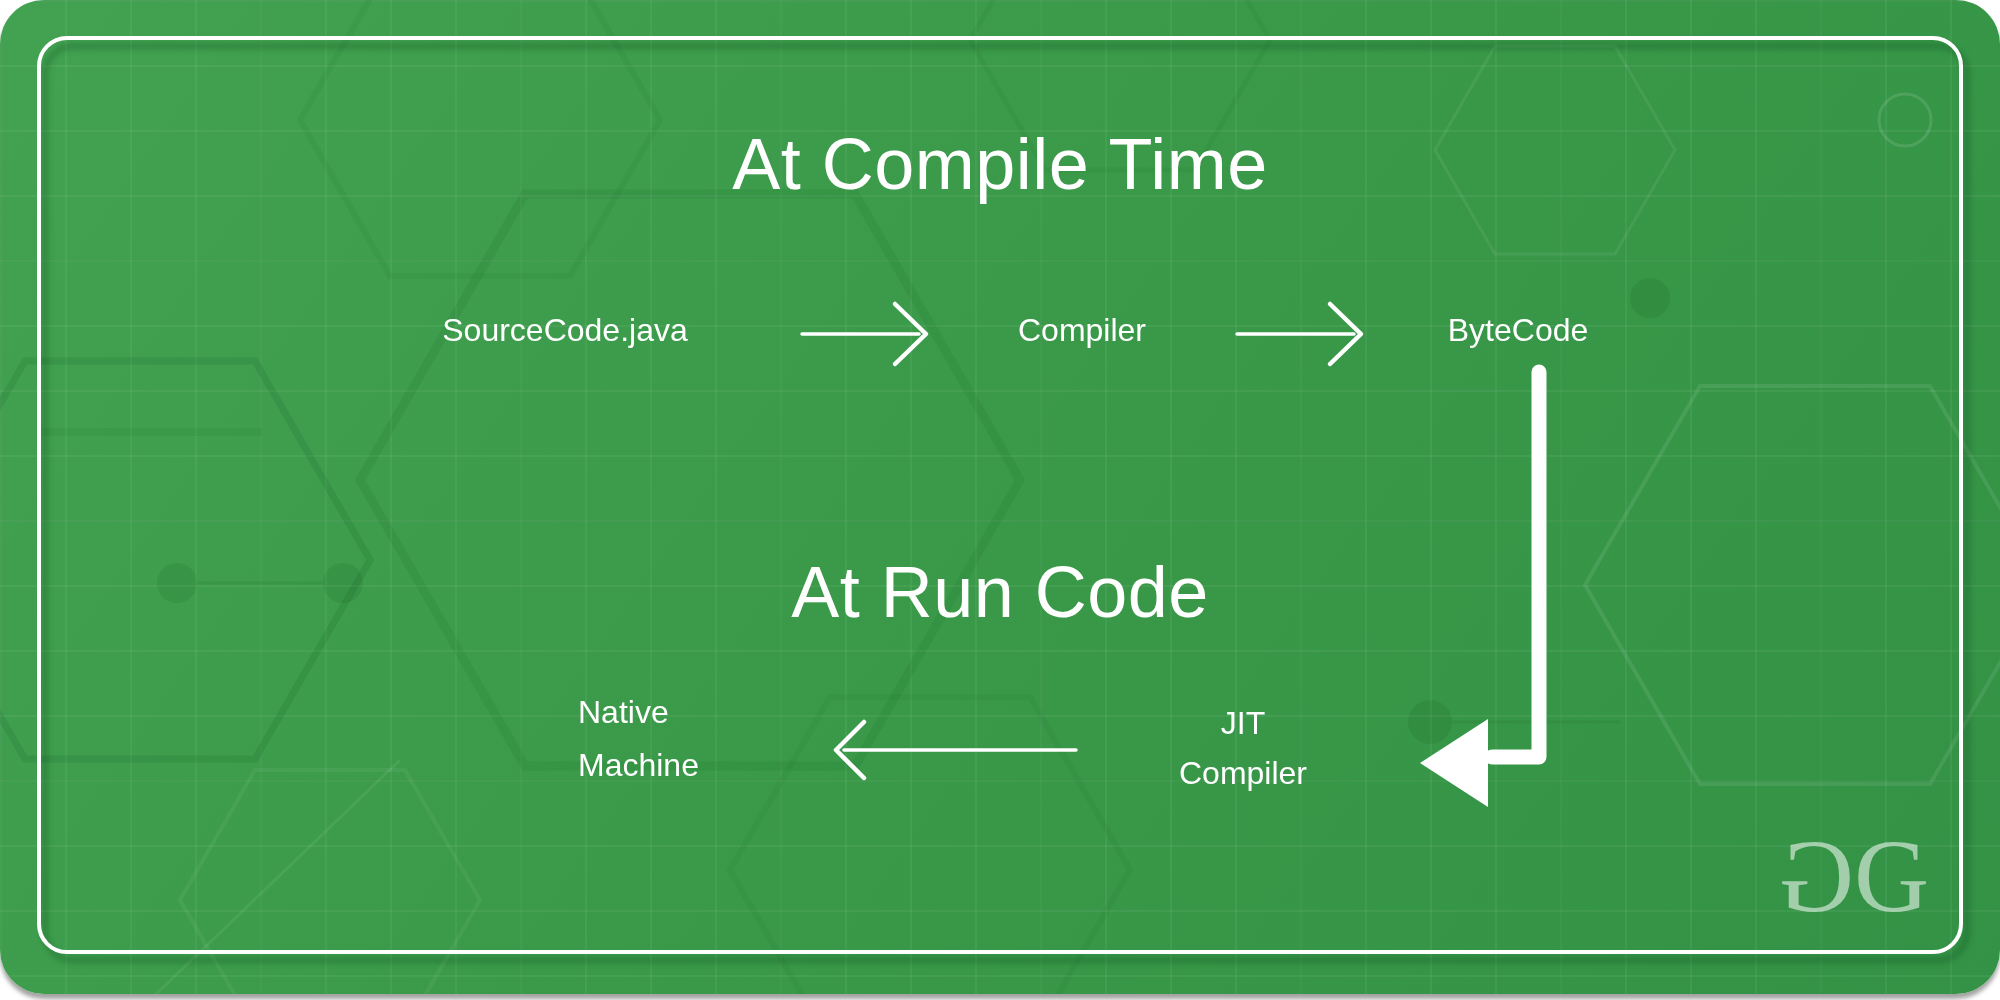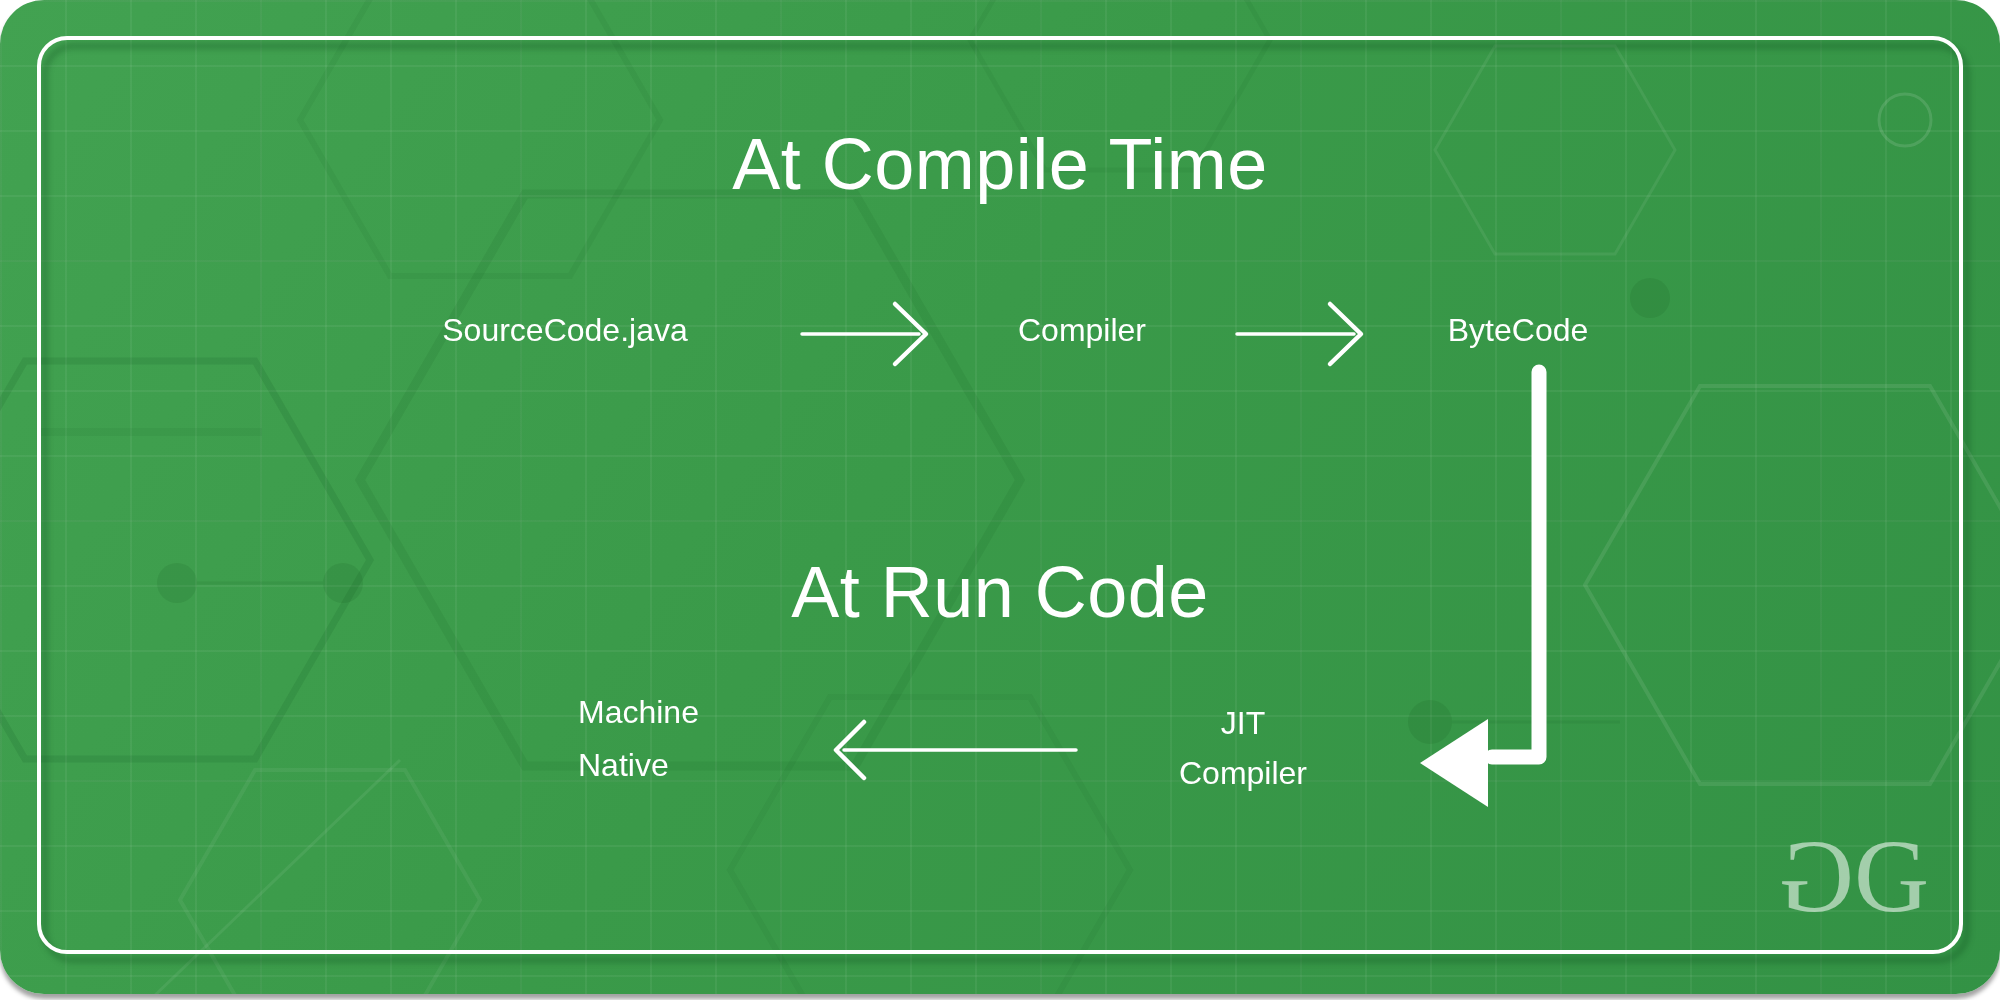--- a/index.html
+++ b/index.html
@@ -112,22 +112,22 @@
     <div class="node centered" style="left:1393px;top:300px;width:250px;">ByteCode</div>
 
     <svg class="flow-arrow" style="left:1400px;top:355px;" width="180" height="470" viewBox="0 0 180 470">
       <path d="M139,17 L139,402 L92,402" fill="none" stroke="#fff" stroke-width="15" stroke-linecap="round" stroke-linejoin="round"></path>
       <polygon points="20,408 88,364 88,452" fill="#fff"></polygon>
     </svg>
 
     <div class="section-title" style="top:556px;">At Run Code</div>
 
     <div class="node" style="left:578px;top:686px;line-height:53px;">
+      <div>Native</div>
       <div>Machine</div>
-      <div>Native</div>
     </div>
 
     <svg class="flow-arrow" style="left:820px;top:712px;" width="270" height="76" viewBox="0 0 270 76">
       <line x1="256" y1="38" x2="24" y2="38" stroke="#fff" stroke-width="3.5" stroke-linecap="round"></line>
       <polyline points="44,10 16,38 44,66" fill="none" stroke="#fff" stroke-width="4.5" stroke-linecap="round" stroke-linejoin="round"></polyline>
     </svg>
 
     <div class="node centered" style="left:1118px;top:698px;width:250px;line-height:50px;">
       <div>JIT</div>
       <div>Compiler</div>

